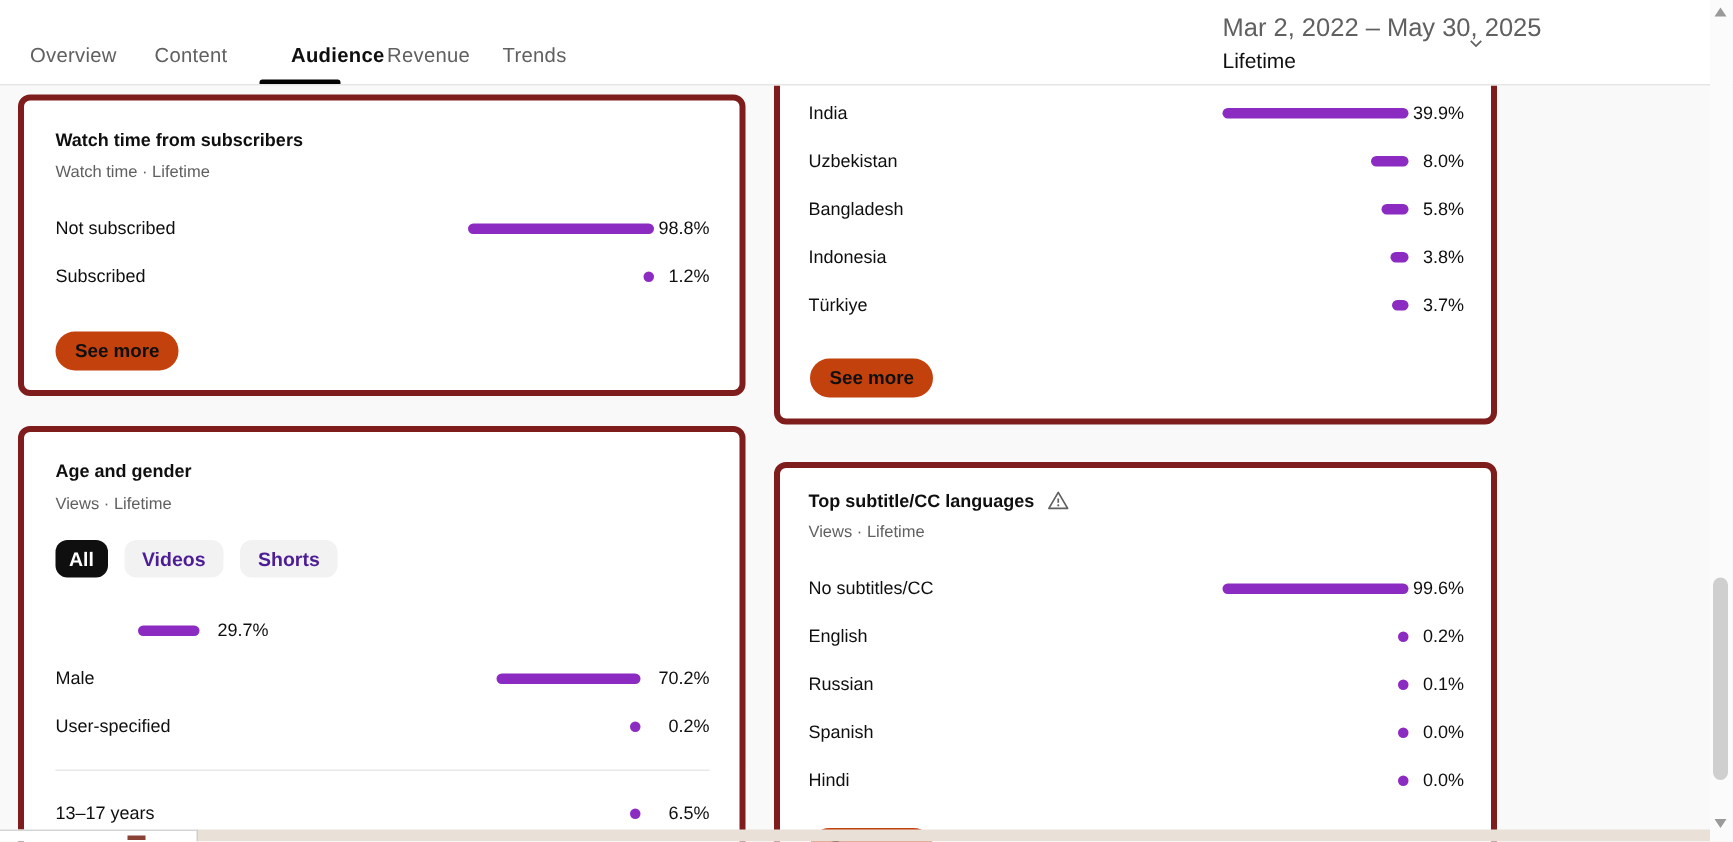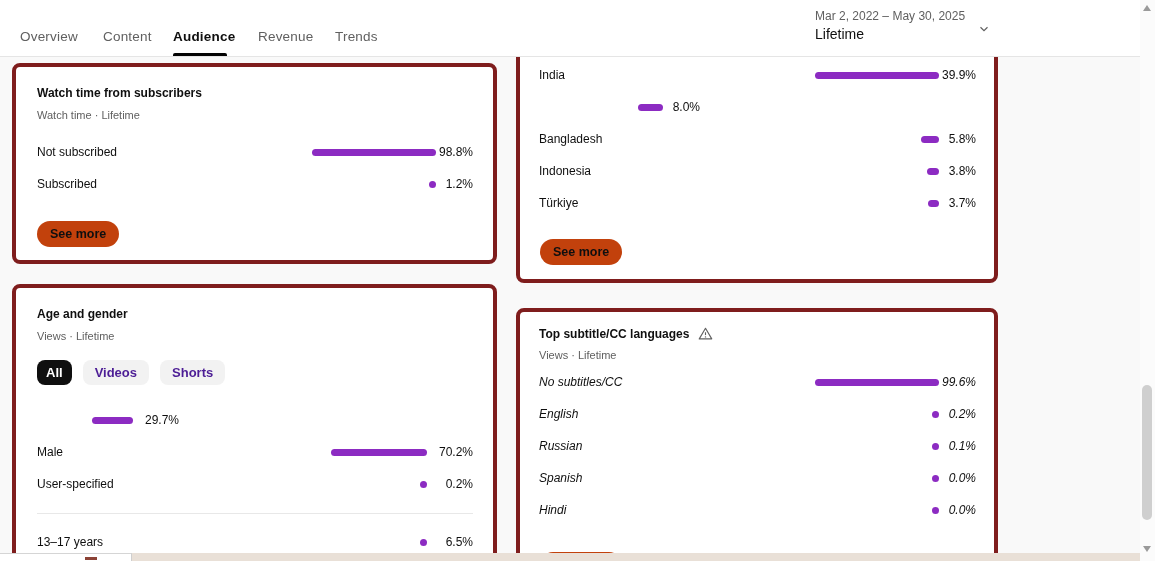--- a/index.html
+++ b/index.html
@@ -13,24 +13,24 @@
   
   .topnav {
     position:absolute; left:0; top:0; width:1155px; height:57px;
     background:#fff; border-bottom:1px solid #e5e5e5; z-index:10;
   }
   .tab {
     position:absolute; top:29px; font-size:13.5px; color:#606060;
     letter-spacing:.2px; cursor:pointer; background:none; border:none;
     font-family:inherit;
   }
-  .tab.active { color:#0f0f0f; font-weight:bold; }
+  .tab.active { color:#0f0f0f; font-weight:bold;margin-left:21px; }
   .tab-underline { position:absolute; top:53px; height:3px; background:#030303; border-radius:2px 2px 0 0; }
   .datefilter { position:absolute; left:815px; top:9px; cursor:pointer; }
-  .datefilter .range { font-size:12px; color:#606060; }
+  .datefilter .range { font-size:17px; color:#606060; }
   .datefilter .period { font-size:14px; color:#0f0f0f; margin-top:3px; }
   .datefilter .chev { position:absolute; left:162px; top:13px; }
 
   
   .card {
     position:absolute; background:#fff; border:4px solid #7f1d1d;
     border-radius:8px; z-index:1;
   }
   .card-title { position:absolute; left:21px; font-size:12px; font-weight:bold; color:#0f0f0f; display:flex; align-items:center; gap:9px; }
   .card-sub { position:absolute; left:21px; font-size:11px; color:#606060; }
@@ -99,20 +99,21 @@
 <div class="card" style="left:516px; top:39px; width:482px; height:244px;">
   <div class="rows" style="left:19px; top:16px; width:437px;">
       <div class="bar-row">
     <span class="row-label">India</span>
     <span class="bar-area">
       <span class="bar" style="width: 124px;"></span>
     </span>
     <span class="row-value">39.9%</span>
   </div>
       <div class="bar-row">
+    <span class="row-label">Uzbekistan</span>
     <span class="bar-area">
       <span class="bar" style="width: 25px;"></span>
     </span>
     <span class="row-value">8.0%</span>
   </div>
       <div class="bar-row">
     <span class="row-label">Bangladesh</span>
     <span class="bar-area">
       <span class="bar" style="width: 18px;"></span>
     </span>
@@ -207,21 +208,21 @@
 <div class="card" style="left:516px; top:308px; width:482px; height:280px;">
   <div class="card-title" style="left:19px; top:14px;">
     <span>Top subtitle/CC languages</span>
     <svg width="15" height="15" viewBox="0 0 24 24">
       <path d="M12 3.6 L22 20.6 H2 Z" fill="none" stroke="#606060" stroke-width="1.8" stroke-linejoin="round"></path>
       <line x1="12" y1="10" x2="12" y2="14.6" stroke="#606060" stroke-width="1.8"></line>
       <circle cx="12" cy="17.4" r="1.15" fill="#606060"></circle>
     </svg>
   </div>
   <div class="card-sub" style="left:19px; top:37px;">Views · Lifetime</div>
-  <div class="rows" style="left:19px; top:54px; width:437px;font-style:italic;">
+  <div class="rows" style="left:19px; top:64px; width:437px;">
       <div class="bar-row">
     <span class="row-label">No subtitles/CC</span>
     <span class="bar-area">
       <span class="bar" style="width: 124px;"></span>
     </span>
     <span class="row-value">99.6%</span>
   </div>
       <div class="bar-row">
     <span class="row-label">English</span>
     <span class="bar-area">

